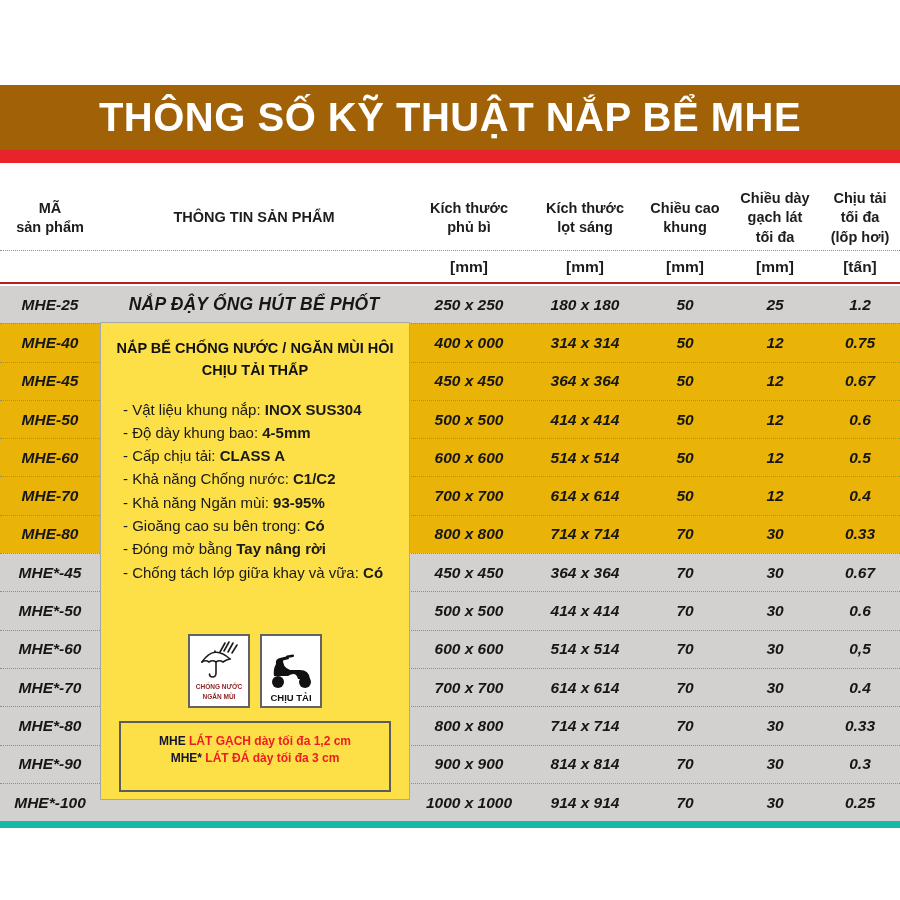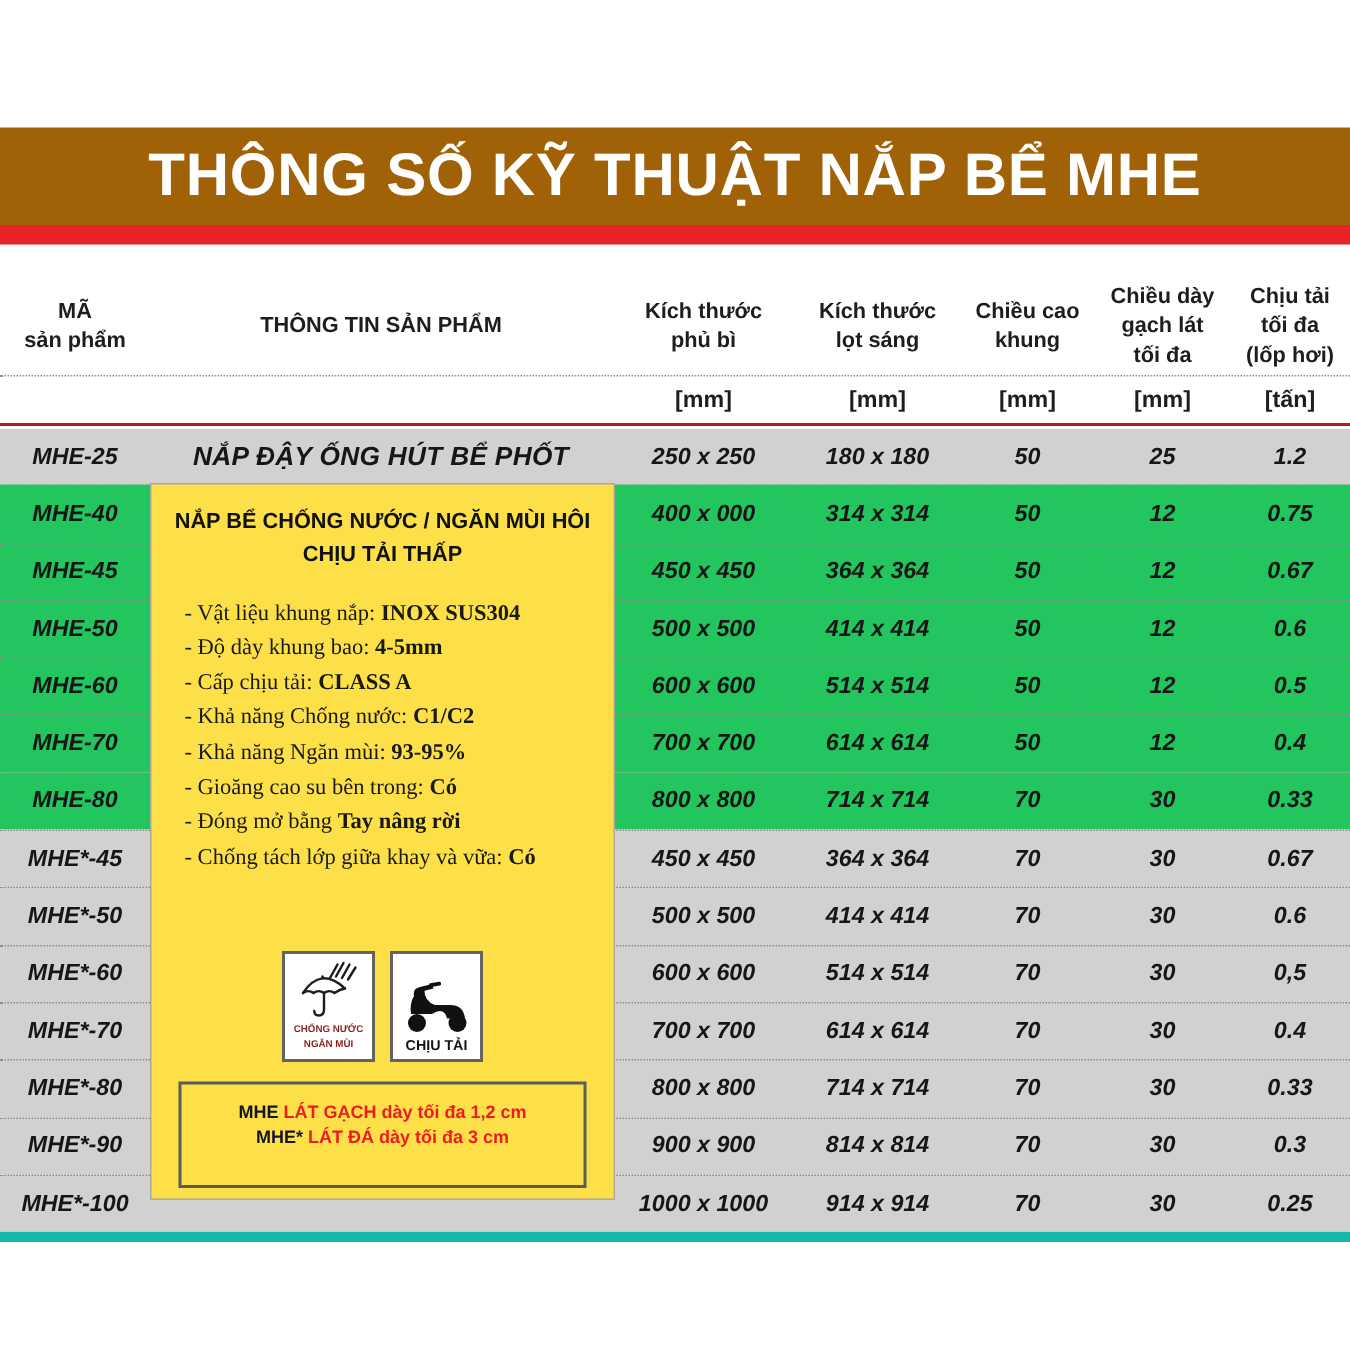--- a/index.html
+++ b/index.html
@@ -19,30 +19,30 @@
   .th{font-size:14.5px;font-weight:bold;color:#1d1d1d;text-align:center;
       line-height:1.32;white-space:pre-line;}
   .units{position:absolute;left:0;top:251px;width:900px;height:31px;
          border-bottom:2px solid #b91c1c;align-items:center;}
   .unit{font-size:15.5px;font-weight:bold;color:#1d1d1d;text-align:center;}
 
   .tbody{position:absolute;left:0;top:286px;width:900px;border-bottom:7px solid #14b8a6;font-style:italic;}
   .trow{height:37.3px;align-items:center;}
   .trow + .trow{border-top:1px dotted #8c8c8c;}
   .trow.gray{background:#d2d1cf;}
-  .trow.light{background:#22c55e;}
+  .trow.light{background:#eab308;}
   .td{font-size:15.5px;font-weight:bold;color:#161616;text-align:center;white-space:nowrap;}
   .td.info-big{font-size:17.5px;letter-spacing:.2px;}
 
   
   .overlay{position:absolute;left:100px;top:322px;width:310px;height:478px;
            background:#fde047;border:1px solid #a8a8a8;box-sizing:border-box;z-index:5;}
   .ov-title{margin-top:15px;text-align:center;font-size:14.5px;font-weight:bold;
             color:#111;line-height:1.5;white-space:pre-line;}
-  .bullets{margin:16px 0 0 22px;padding:0;list-style:none;font-family:Liberation Serif, serif;}
+  .bullets{margin:16px 0 0 22px;padding:0;list-style:none;}
   .bullets li{font-size:15px;color:#191919;line-height:23.3px;white-space:nowrap;}
   .bullets b{font-weight:bold;}
 
   .icon-row{margin-top:50px;display:flex;justify-content:center;gap:10px;align-items:stretch;}
   .icon-card{width:54px;height:64px;border:2px solid #636363;background:#fff;box-sizing:content-box;
              display:flex;flex-direction:column;align-items:center;justify-content:flex-end;padding:3px 2px;}
   .icon-card svg{display:block;}
   .icon-label{font-weight:bold;text-align:center;white-space:pre-line;}
   .icon-label.water{font-size:6.5px;line-height:1.6;color:#8a1f1f;margin-top:2px;}
   .icon-label.load{font-size:9.5px;color:#111;margin-top:3px;}

